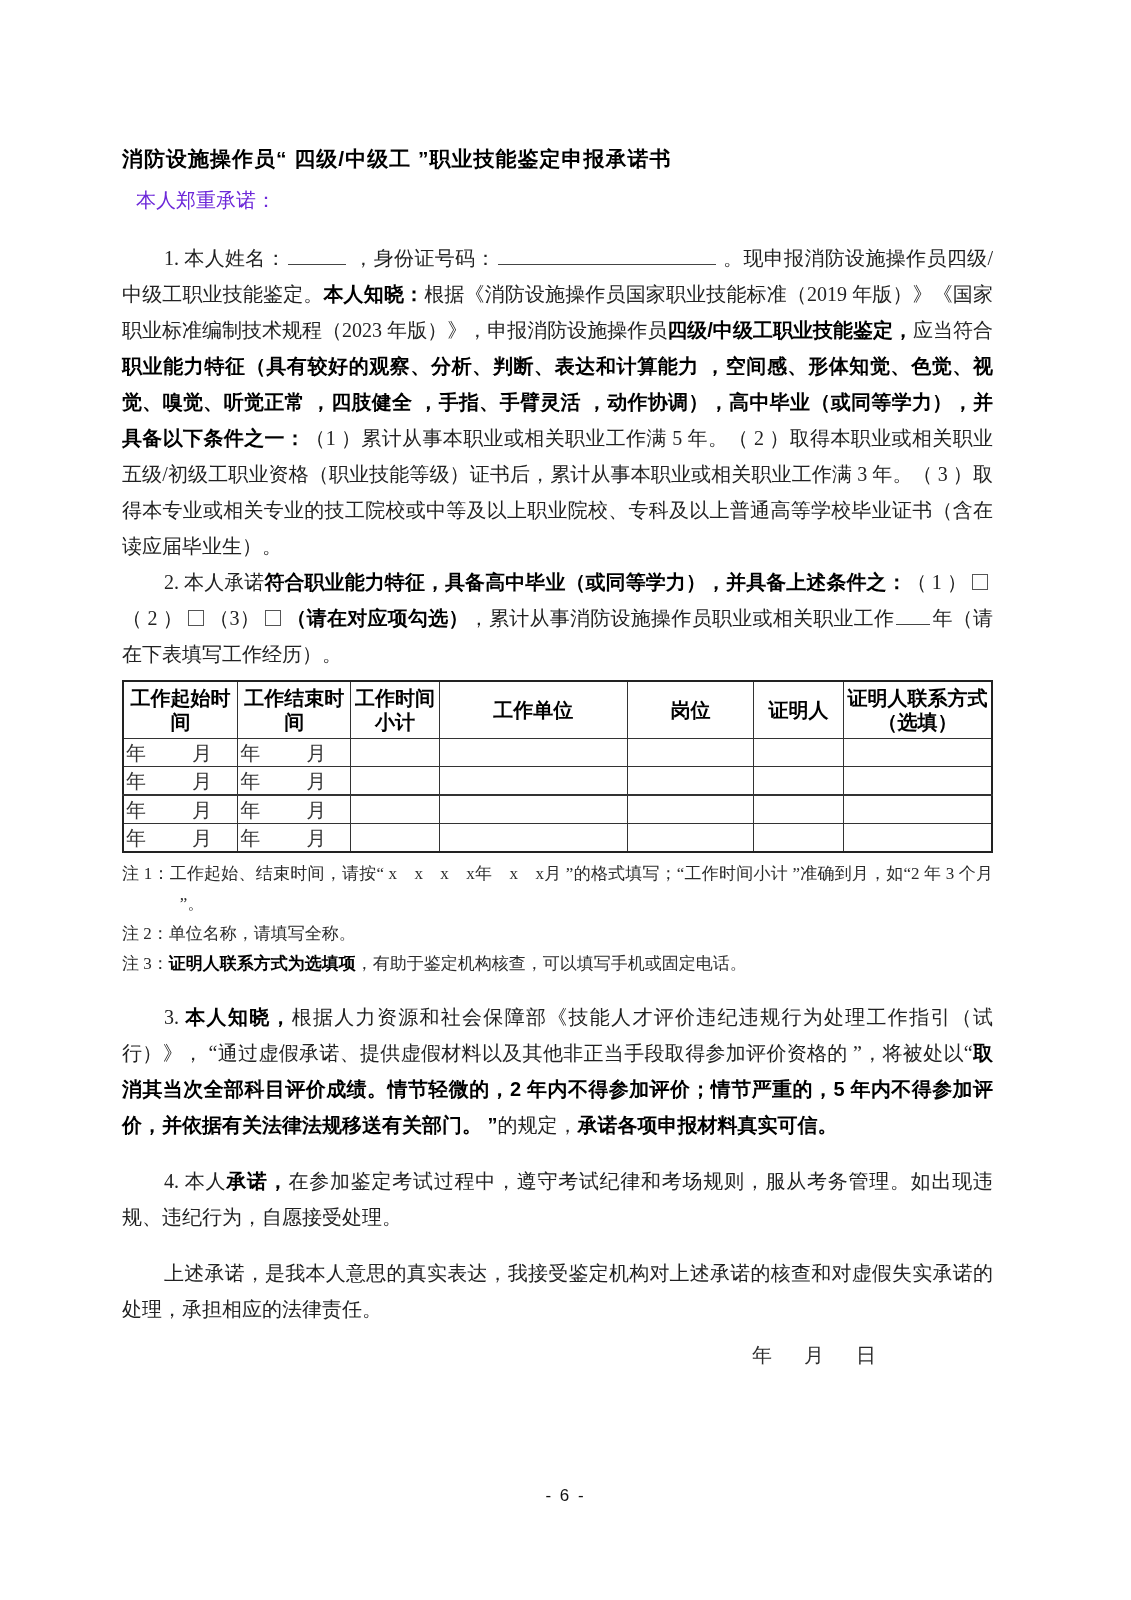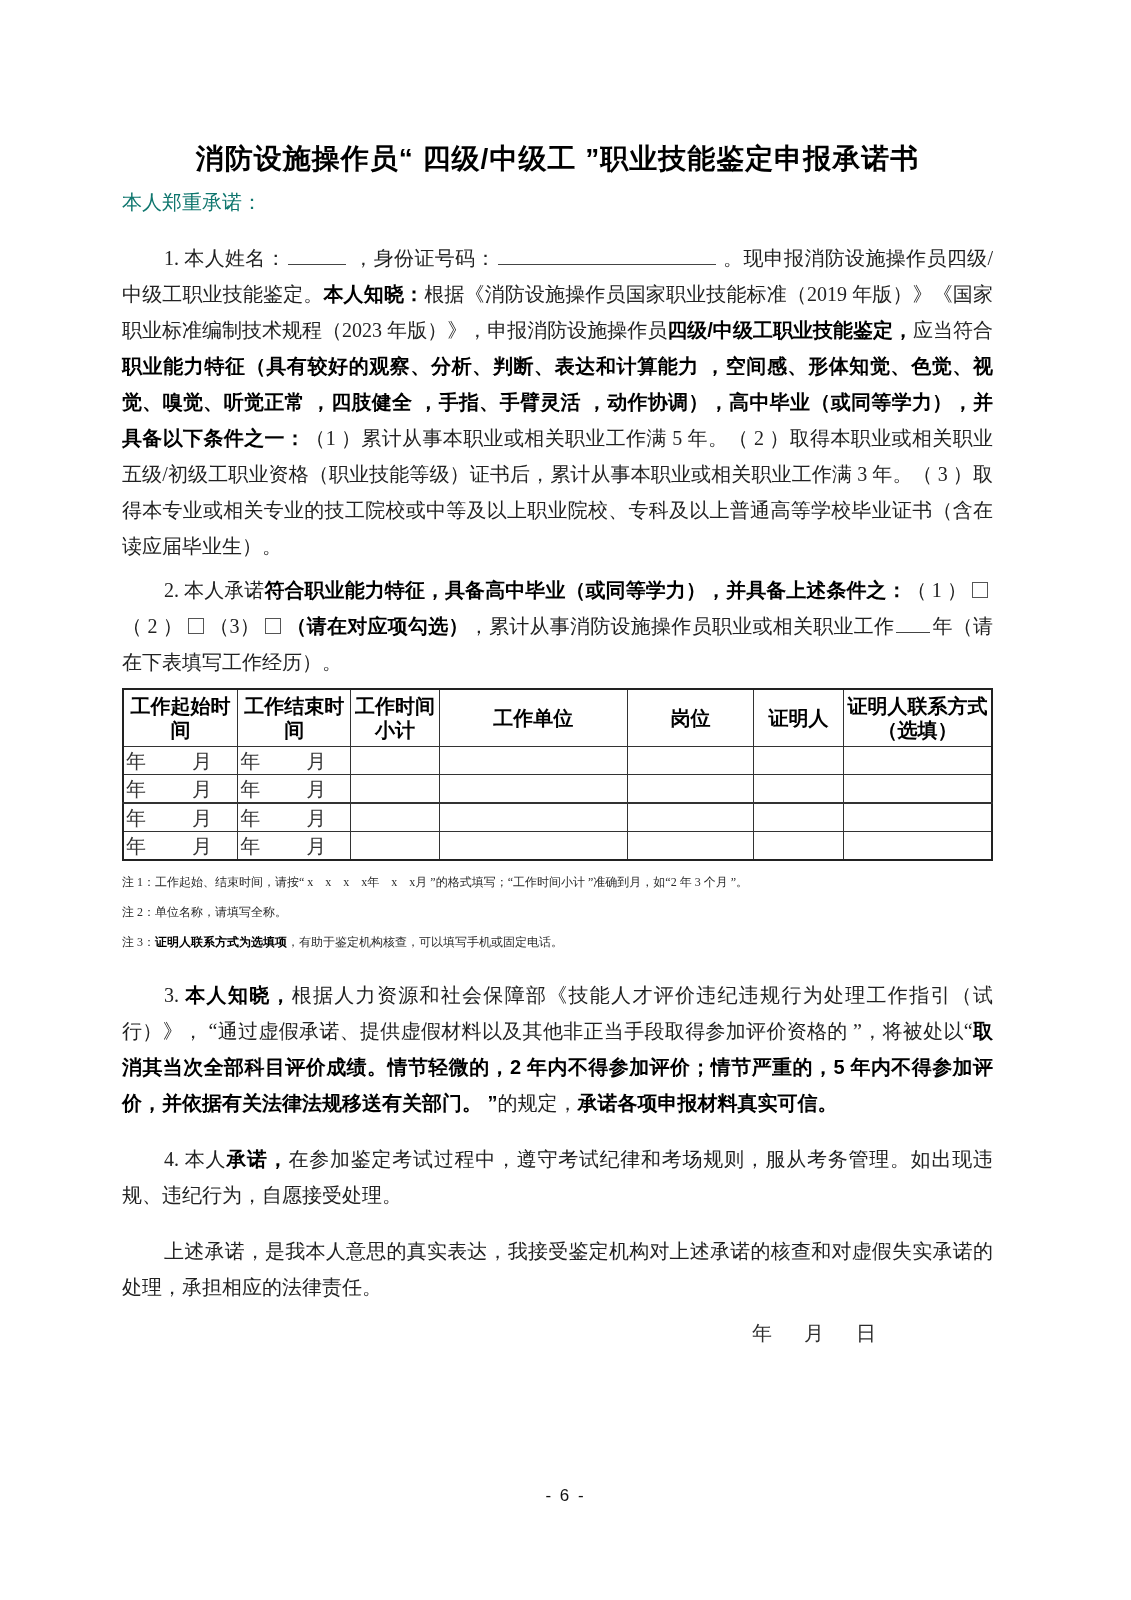--- a/index.html
+++ b/index.html
@@ -9,35 +9,34 @@
     background:#ffffff;
     box-sizing:border-box;
     padding:140px 138px 0 122px;
     color:#222;
     font-family:"Liberation Serif","DejaVu Serif",serif;
     font-size:20px;
     line-height:36px;
     overflow:hidden;
   }
   .title{
-    text-align:center;
     font-family:"Liberation Sans","DejaVu Sans",sans-serif;
     font-weight:700;
-    font-size:28px;
+    font-size:21px;
     line-height:38px;
     color:#000;
     letter-spacing:1px;
   }
-  .intro{margin-top:6px;color:#0f766e;}
+  .intro{margin-top:6px;margin-left:14px;color:#6d28d9;font-family:Liberation Mono, monospace;}
   .para{
     margin-top:20px;
     text-align:justify;
     text-indent:2.1em;
   }
-  .para.tight{margin-top:8px;}
+  .para.tight{margin-top:0;}
   .bold{
     font-family:"Liberation Sans","DejaVu Sans",sans-serif;
     font-weight:700;
     color:#000;
   }
   .blank{
     display:inline-block;
     border-bottom:1px solid #444;
     height:1.05em;
     vertical-align:baseline;
@@ -71,21 +70,21 @@
   table.work td{
     border:1px solid #333;
     height:27px;
     padding:0 2px;
     text-align:left;
     color:#333;
     letter-spacing:2px;
   }
   table.work{border:2px solid #222;}
   table.work tbody tr:nth-child(3) td{border-top-width:2px;}
-  .notes{margin-top:6px;font-size:12px;line-height:30px;color:#2b2b2b;}
+  .notes{margin-top:6px;font-size:17px;line-height:30px;color:#2b2b2b;}
   .note{
     padding-left:3.4em;
     text-indent:-3.4em;
     text-align:justify;
   }
   .sig-block{margin-top:10px;}
   .sig-line{margin-left:478px;color:#2b2b2b;}
   .date-line{margin-left:630px;color:#2b2b2b;letter-spacing:6px;}
   .footer{
     position:absolute;

